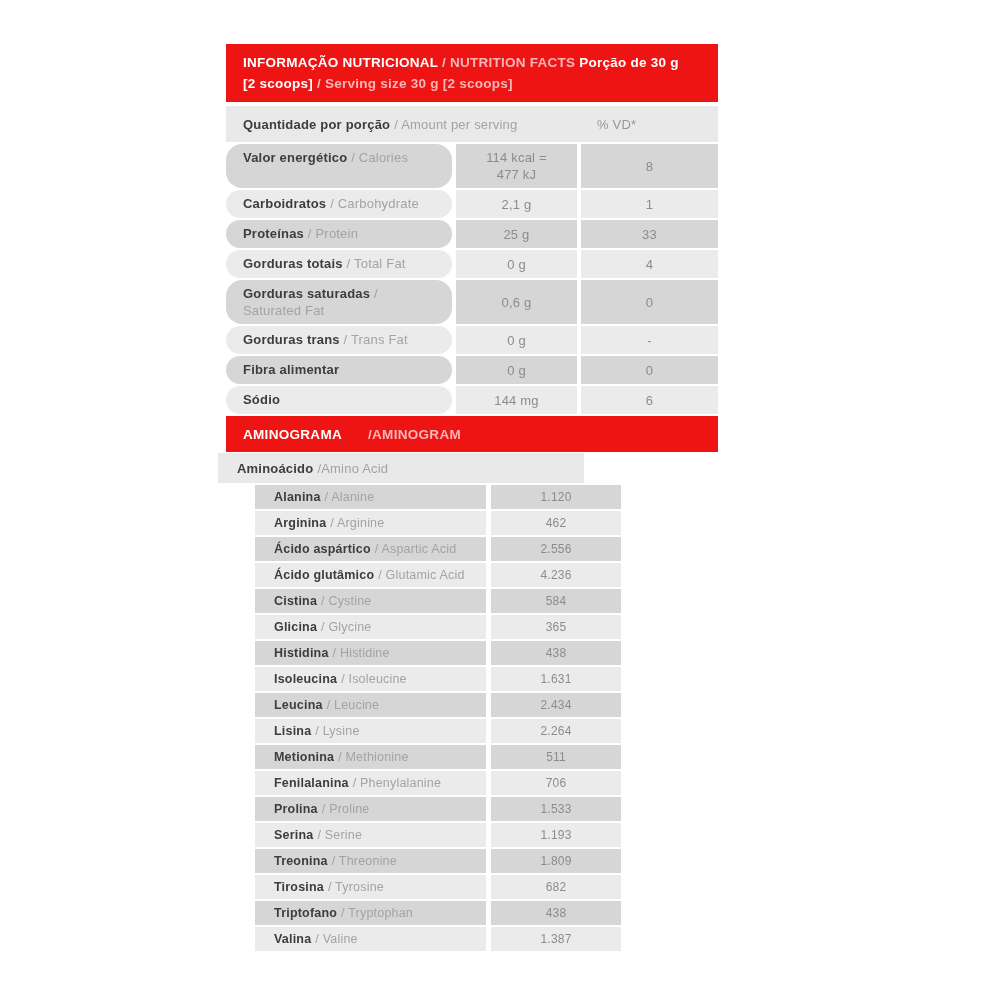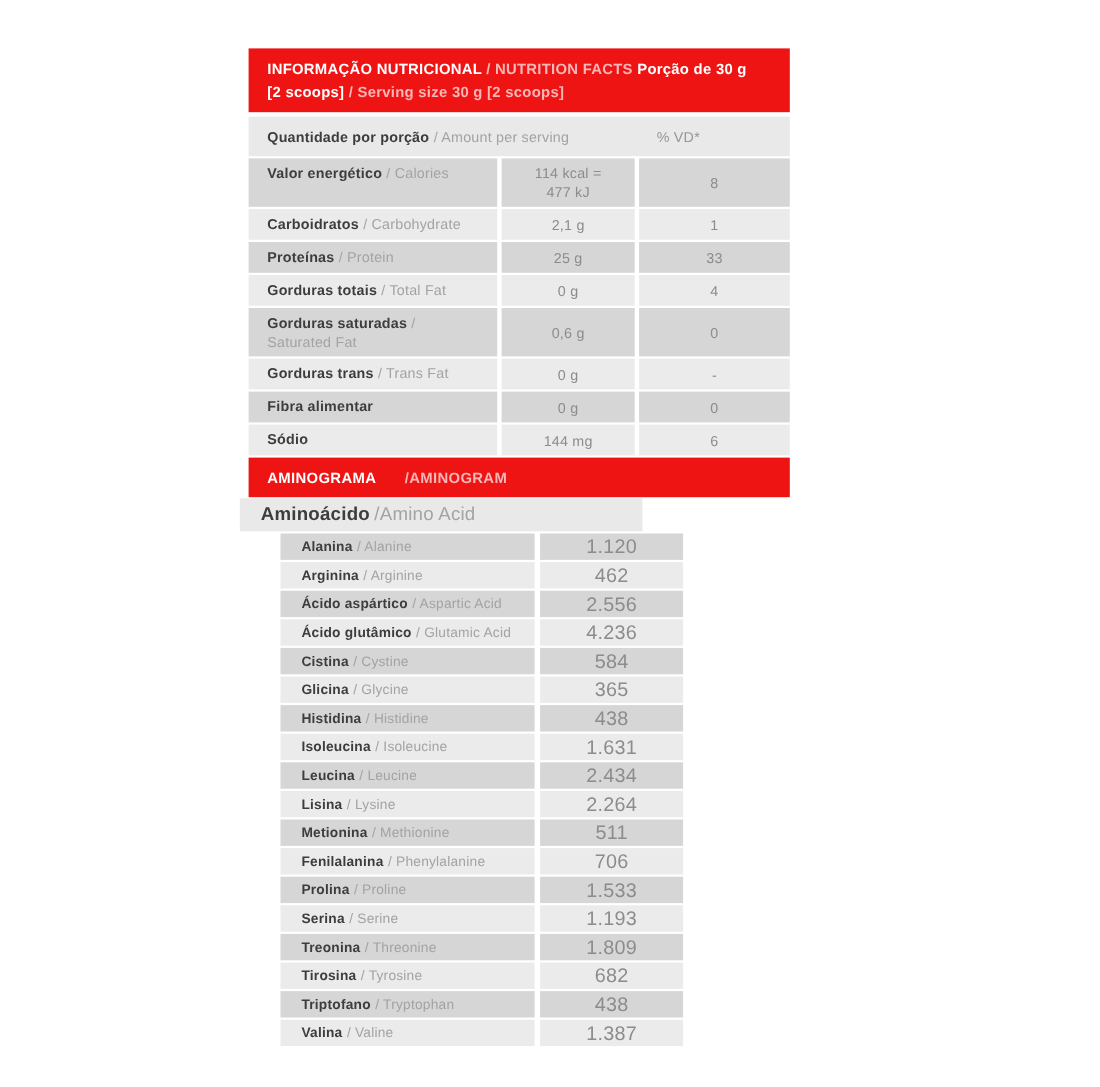--- a/index.html
+++ b/index.html
@@ -40,55 +40,55 @@
     position:absolute;left:371px;top:0;height:100%;
     display:flex;align-items:center;color:#979797;
   }
   .nrows .row{
     display:grid;grid-template-columns:226px 121px 137px;
     column-gap:4px;margin-top:2px;
   }
   .nrows .row:nth-child(odd) > div{background:var(--row-dark);}
   .nrows .row:nth-child(even) > div{background:var(--row-light);}
   .nrows .cell{box-sizing:border-box;min-height:28px;font-size:13px;letter-spacing:.2px;}
-  .nrows .cell.label{padding:5px 10px 5px 17px;line-height:17px;}
+  .nrows .cell.label{padding:5px 10px 5px 17px;line-height:17px;border-radius:16px;}
   .cell.label .pt{font-weight:bold;color:var(--label-dark);}
   .cell.label .en{color:var(--text-gray);white-space:pre-line;}
   .nrows .cell.val, .nrows .cell.dv{
     display:flex;align-items:center;justify-content:center;
     text-align:center;color:var(--value-gray);
     white-space:pre-line;line-height:17px;padding:5px 4px;
   }
   .banner2{
     margin-top:2px;background:var(--red);color:#ffffff;
     height:36px;box-sizing:border-box;display:flex;align-items:center;
     padding-left:17px;font-size:13.5px;font-weight:bold;letter-spacing:.3px;gap:21px;
   }
   .banner2 .light{margin-left:5px;}
   
   .amino-section{position:absolute;left:218px;top:453px;width:366px;}
   .amino-header{
     background:var(--header-bg);height:30px;box-sizing:border-box;
     display:flex;align-items:center;padding-left:19px;
-    font-size:17px;letter-spacing:.2px;
+    font-size:13px;letter-spacing:.2px;
   }
   .amino-header .pt{font-weight:bold;color:var(--label-dark);}
   .amino-header .en{color:var(--text-gray);margin-left:4px;}
   .arows .row{
     display:grid;grid-template-columns:231px 130px;
     column-gap:5px;margin-top:2px;padding-left:37px;
   }
   .arows .row:nth-child(odd) > div{background:var(--row-dark);}
   .arows .row:nth-child(even) > div{background:var(--row-light);}
   .arows .cell{box-sizing:border-box;height:24px;font-size:12.5px;letter-spacing:.2px;}
   .arows .cell.label{display:flex;align-items:center;padding-left:19px;}
   .arows .cell.label .en{margin-left:4px;}
   .arows .cell.val{
     display:flex;align-items:center;justify-content:center;
-    color:var(--value-gray);font-size:18px;
+    color:var(--value-gray);font-size:12px;
   }
 </style>
 </head>
 <body>
 
 <div id="canvas">
 
   <div class="top-section">
 
     <div class="banner">

